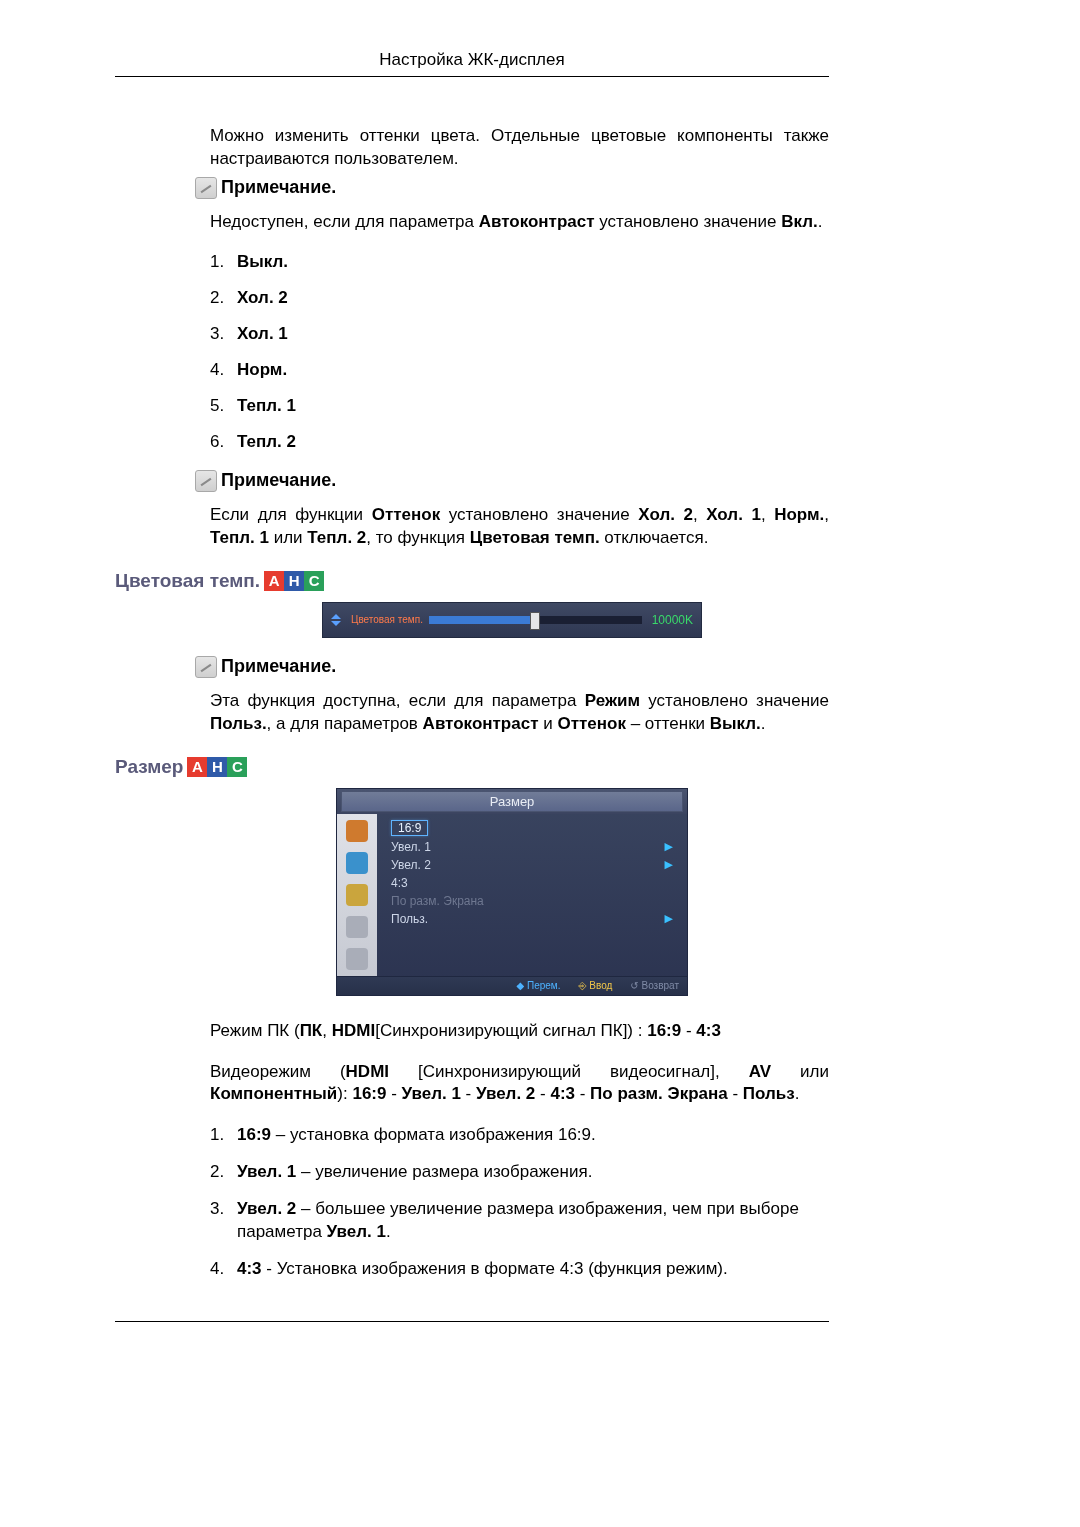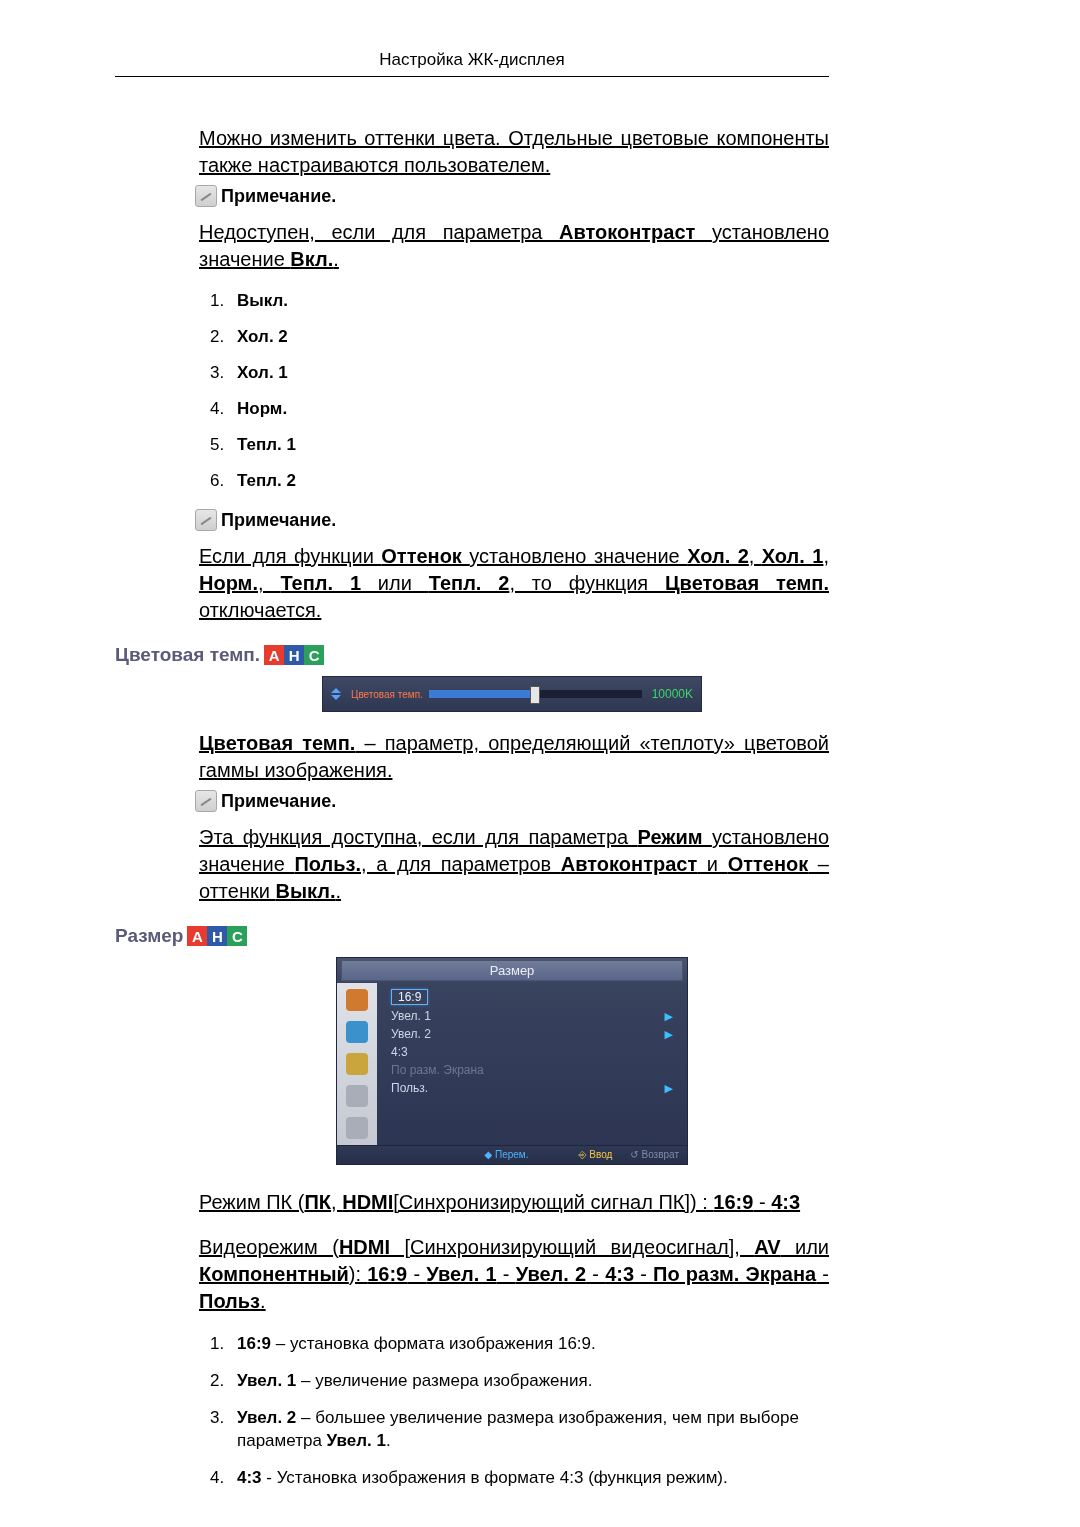--- a/index.html
+++ b/index.html
@@ -31,25 +31,24 @@
     text-align: center;
     font-size: 17px;
     padding: 4px 0 6px 0;
     margin-top: -4px;
   }
   .content {
     margin-left: 80px;
     margin-top: 48px;
   }
   .para {
-    font-size: 20px;
+    font-size: 17px;
     line-height: 1.35;
-    margin: 0 0 6px 4px;
+    margin: 0 0 6px 15px;
     text-align: justify;
-    text-decoration: underline;
   }
   .note-row {
     display: flex;
     align-items: center;
     gap: 4px;
     margin: 2px 0 12px 0;
   }
   .note-icon {
     width: 22px;
     height: 22px;
@@ -247,21 +246,21 @@
   .osd-menu .footer {
     background: linear-gradient(180deg,#2f3954,#273049);
     border-top: 1px solid #1f2740;
     display: flex;
     justify-content: flex-end;
     gap: 18px;
     padding: 3px 8px;
     font-size: 10px;
   }
   .osd-menu .footer .f1 { color:#4db2ff; }
-  .osd-menu .footer .f2 { color:#f0c64a;margin-left:32px; }
+  .osd-menu .footer .f2 { color:#f0c64a; }
   .osd-menu .footer .f3 { color:#7f8aa5; }
 
   .bold { font-weight: bold; }
 
   .size-ol > li { margin-bottom: 14px; line-height: 1.35; }
 </style>
 </head>
 <body>
 
 <div class="page">
@@ -319,23 +318,20 @@
         </div>
         <div class="lbl">Цветовая темп.</div>
         <div class="track">
           <div class="fill"></div>
           <div class="thumb"></div>
         </div>
         <div class="val">10000K</div>
       </div>
     </div>
 
-    <p class="para">
-      <span class="bold">Цветовая темп.</span><span> – параметр, определяющий «теплоту» цветовой гаммы изображения.</span>
-    </p>
 
     <div class="note-row">
       <span class="note-icon"></span>
       <span class="note-label">Примечание.</span>
     </div>
 
     <p class="para">
       <span>Эта функция доступна, если для параметра </span><span class="bold">Режим </span><span>установлено значение </span><span class="bold">Польз.</span><span>, а для параметров </span><span class="bold">Автоконтраст</span><span> и </span><span class="bold">Оттенок</span><span> – оттенки </span><span class="bold">Выкл.</span><span>.</span>
     </p>
 

